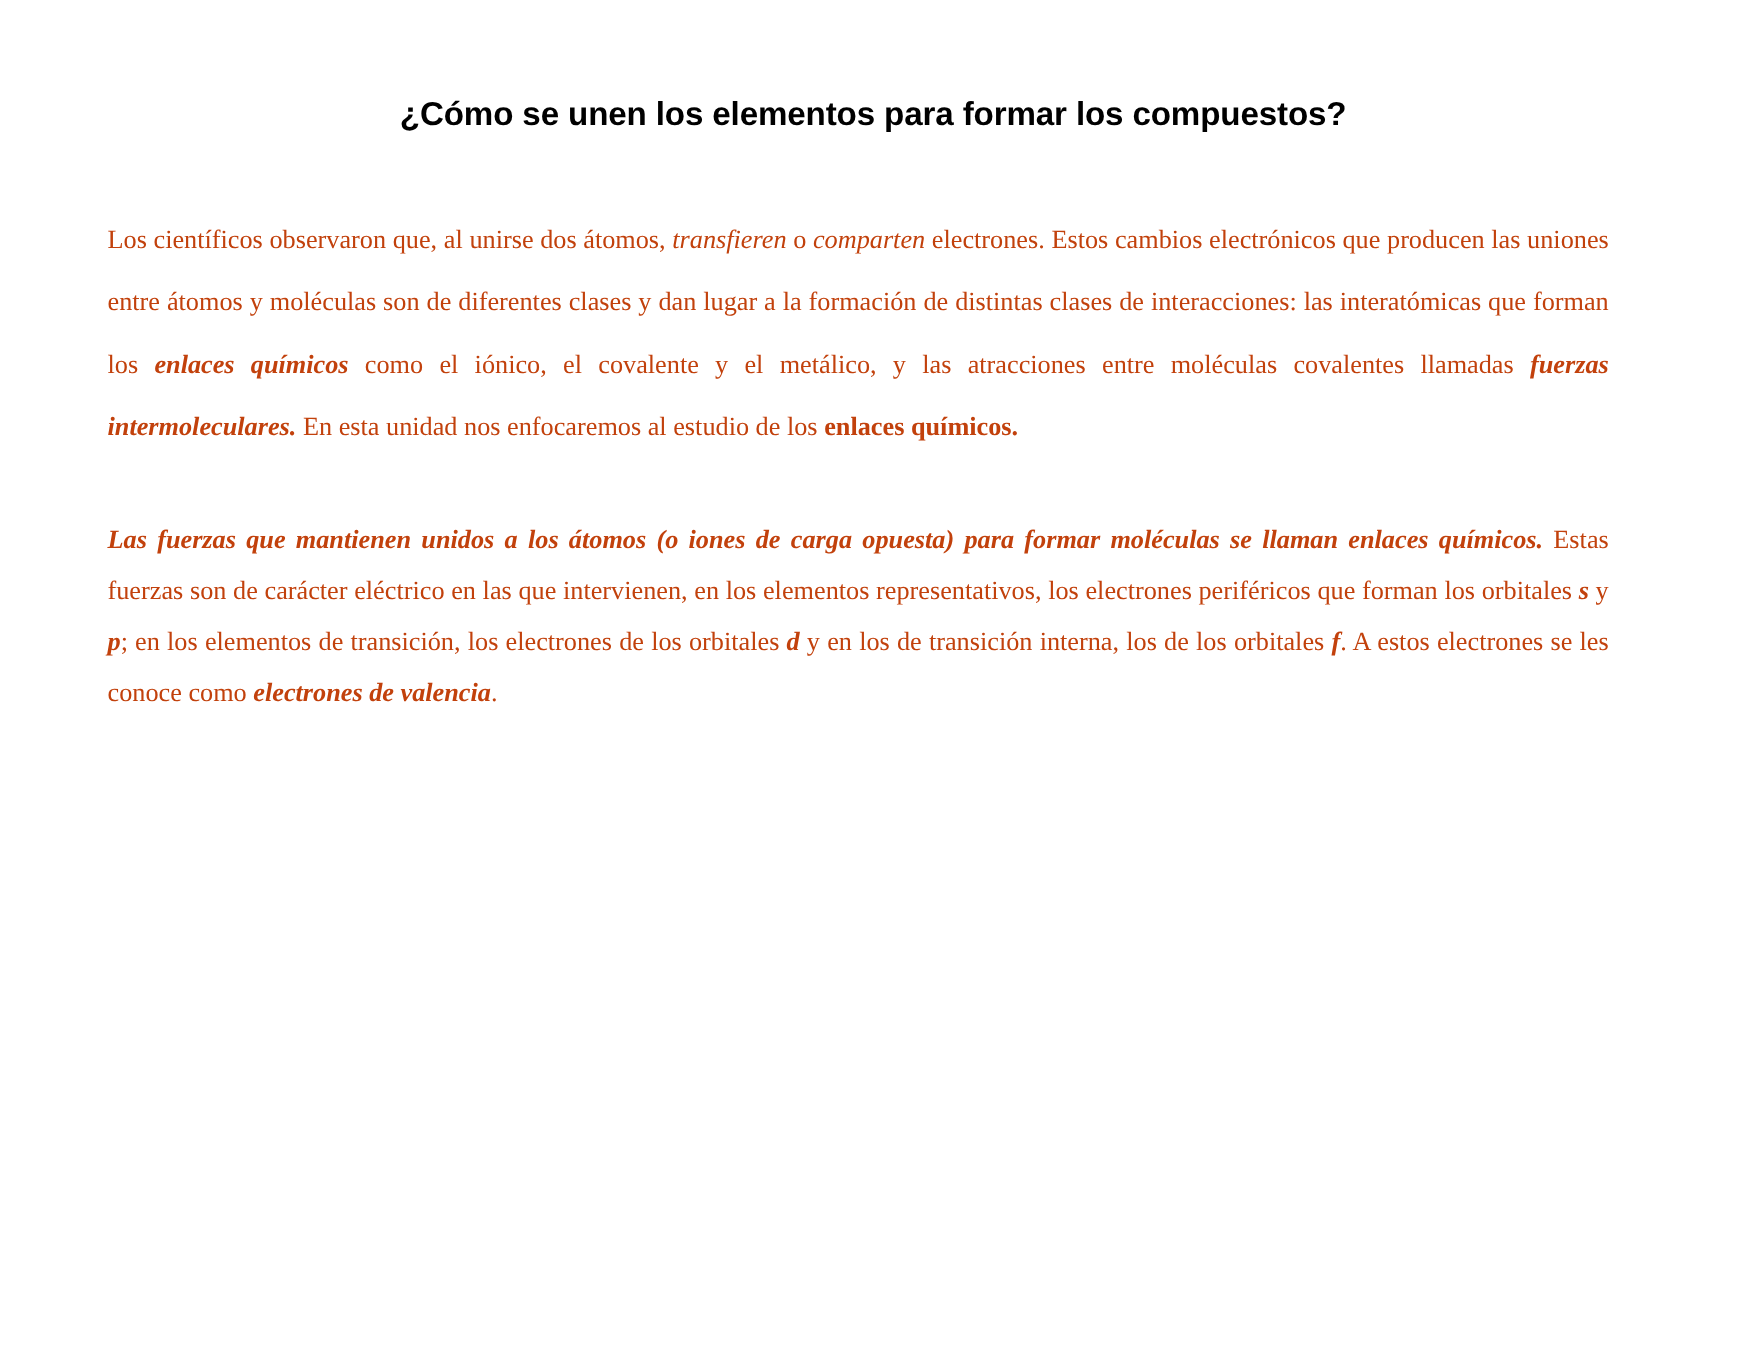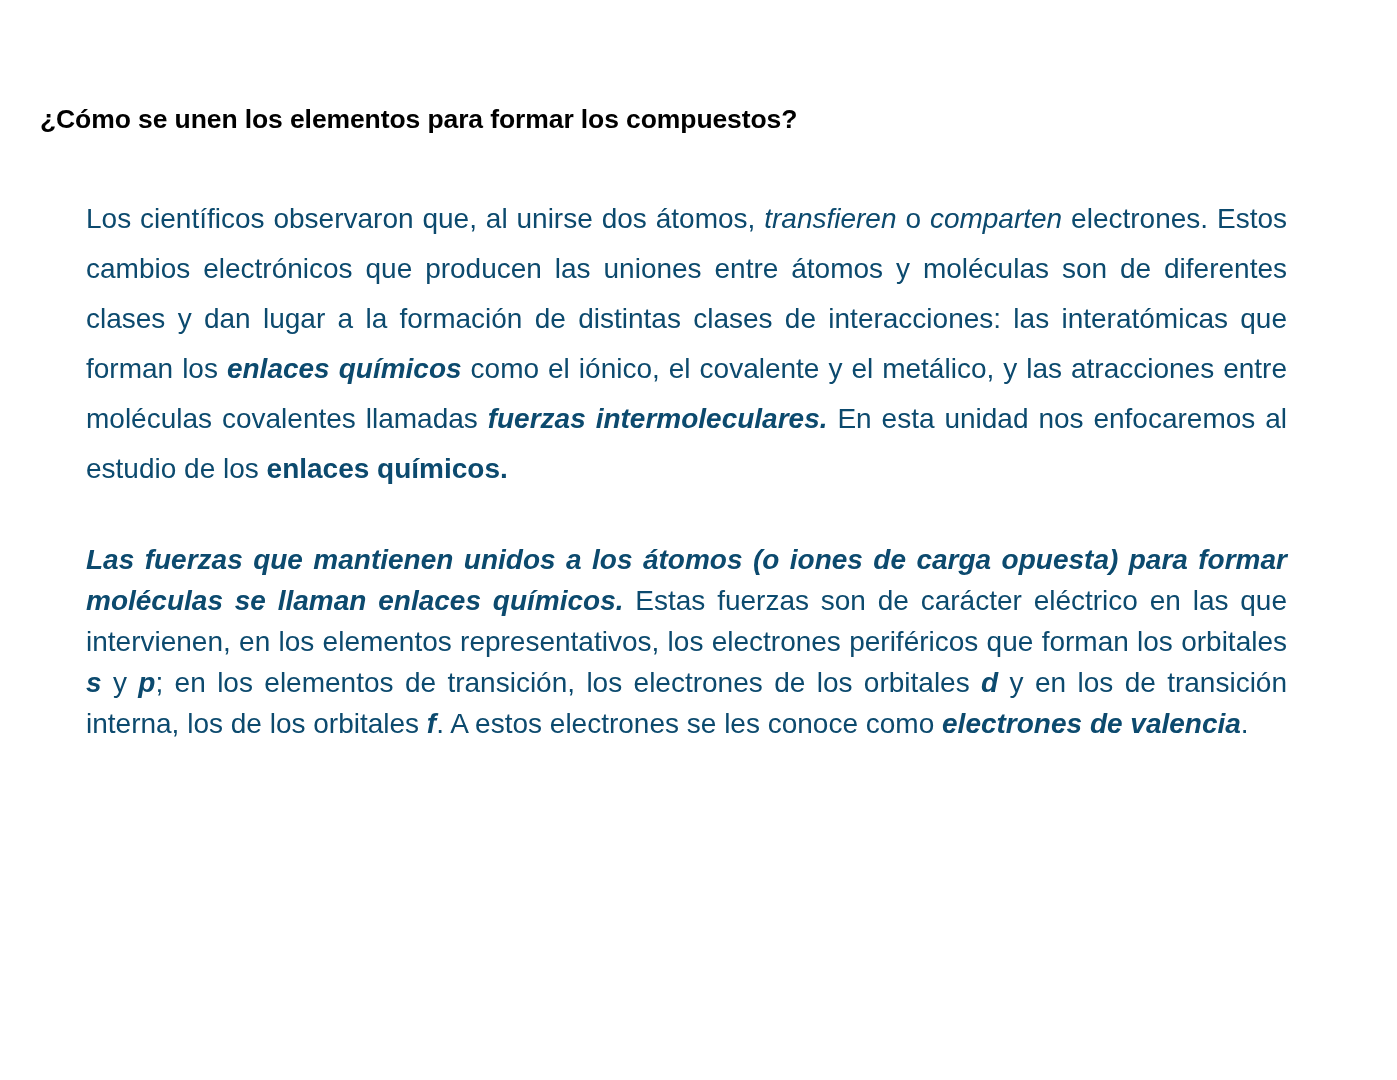--- a/index.html
+++ b/index.html
@@ -15,40 +15,41 @@
     overflow: hidden;
   }
   .page {
     box-sizing: border-box;
     width: 1397px;
     height: 1080px;
     padding: 0;
     position: relative;
   }
   .doc-title {
-    text-align: left;
+    text-align: center;
     font-size: 26.5px;
     font-weight: bold;
     letter-spacing: -0.1px;
     margin: 0;
-    padding-top: 104px;
+    padding-top: 76px;
     padding-left: 40px;
     padding-right: 40px;
     line-height: 1.15;
   }
   .body-block {
     margin-left: 86px;
     margin-right: 110px;
   }
   .para {
     text-align: justify;
     text-justify: inter-word;
-    font-size: 28px;
+    font-size: 21px;
     margin: 0;
-    color: #0c4a6e;
+    color: #c2410c;
+    font-family: Liberation Serif, serif;
   }
   .para-1 {
     margin-top: 60px;
     line-height: 50px;
   }
   .para-2 {
     margin-top: 45px;
     line-height: 41px;
   }
   .para-2 {

